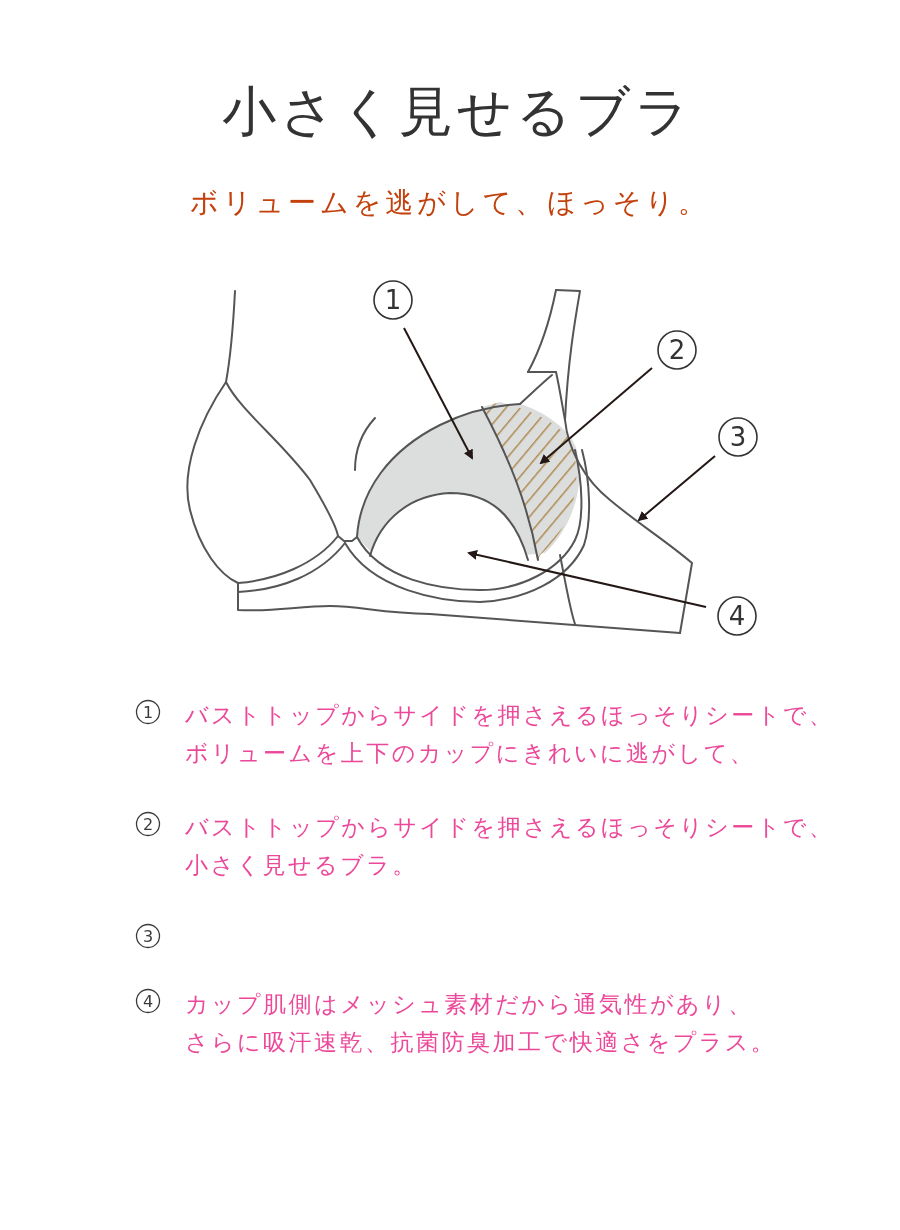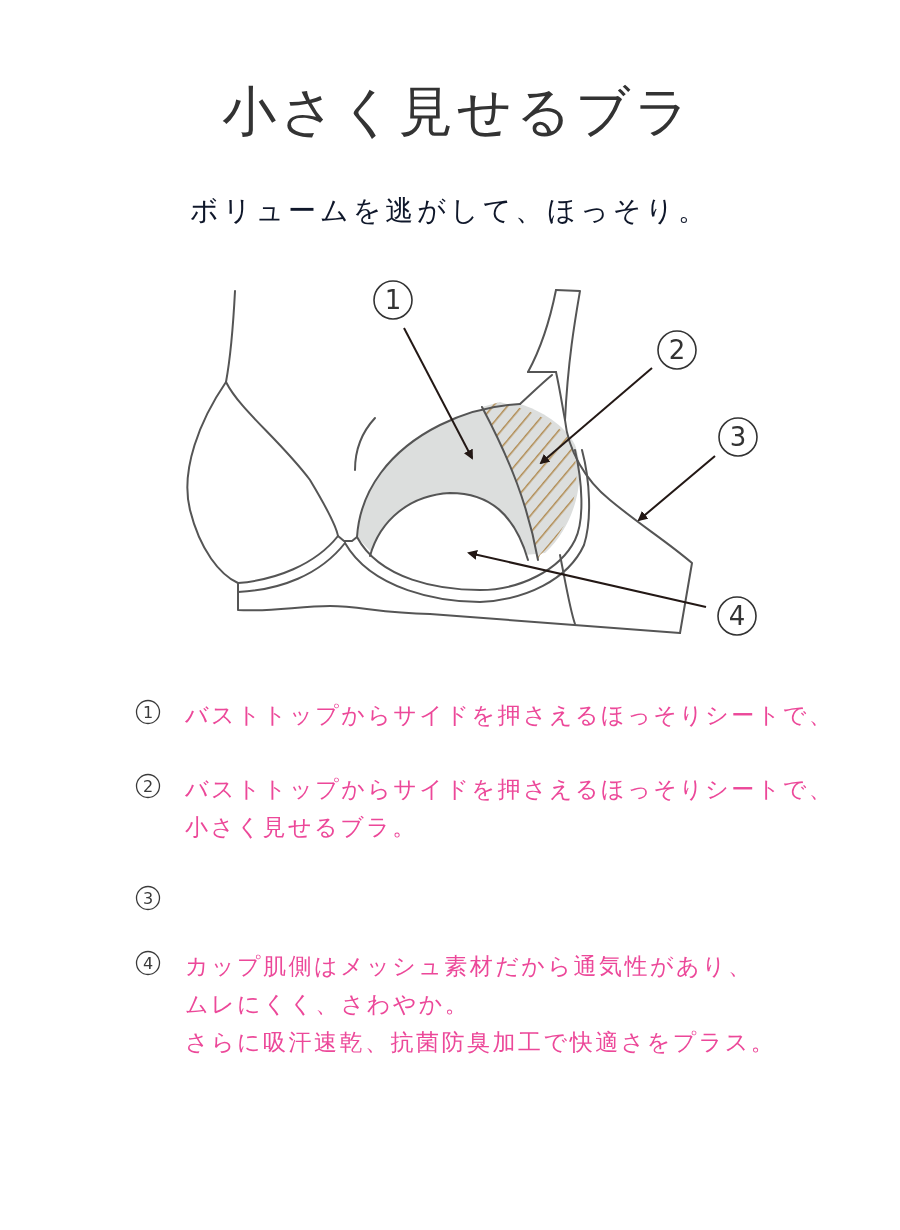--- a/index.html
+++ b/index.html
@@ -8,22 +8,22 @@
       color: #3a3a3a;
       font-family: "DejaVu Sans", "Liberation Sans", sans-serif;
     }
     .title {
       position: absolute; left: 0; top: 68px; width: 900px; text-align: center;
       font-family: "DejaVu Serif", "Liberation Serif", serif;
       font-size: 54px; letter-spacing: 4px; color: #333; font-weight: normal;
       margin: 8px;
     }
     .subtitle {
-      position: absolute; left: 0; top: 192px; width: 900px; text-align: center;
-      font-size: 28px; letter-spacing: 4px; color: #0f172a; margin: 0;
+      position: absolute; left: 0; top: 184px; width: 900px; text-align: center;
+      font-size: 28px; letter-spacing: 4px; color: #c2410c; margin: 0;
     }
     .figure { position: absolute; left: 0; top: 270px; width: 900px; height: 390px; }
     .figure svg { width: 900px; height: 390px; display: block; }
     .features {
       position: absolute; left: 135px; top: 696px; width: 740px;
       list-style: none; margin: 0; padding: 0;
     }
     .feature { display: flex; align-items: flex-start; margin-bottom: 36px; }
     .feature .num {
       flex: 0 0 26px; width: 26px; height: 26px; margin-top: 3px; margin-right: 0;
@@ -119,20 +119,21 @@
 <ul class="features">
   <li class="feature">
     <span class="num">
       <svg viewBox="0 0 26 26">
           <circle cx="13" cy="13" r="11.5" fill="none" stroke="#3a3a3a" stroke-width="1.3"></circle>
           <text x="13" y="19" text-anchor="middle" font-size="16" fill="#3a3a3a" font-family="DejaVu Sans, sans-serif">1</text>
         </svg>
     </span>
     <span class="lines">
       <span class="line">バストトップからサイドを押さえるほっそりシートで、</span>
+      <span class="line">ボリュームを上下のカップにきれいに逃がして、</span>
     </span>
   </li>
   <li class="feature">
     <span class="num">
       <svg viewBox="0 0 26 26">
           <circle cx="13" cy="13" r="11.5" fill="none" stroke="#3a3a3a" stroke-width="1.3"></circle>
           <text x="13" y="19" text-anchor="middle" font-size="16" fill="#3a3a3a" font-family="DejaVu Sans, sans-serif">2</text>
         </svg>
     </span>
     <span class="lines">
@@ -150,17 +151,16 @@
   </li>
   <li class="feature">
     <span class="num">
       <svg viewBox="0 0 26 26">
           <circle cx="13" cy="13" r="11.5" fill="none" stroke="#3a3a3a" stroke-width="1.3"></circle>
           <text x="13" y="19" text-anchor="middle" font-size="16" fill="#3a3a3a" font-family="DejaVu Sans, sans-serif">4</text>
         </svg>
     </span>
     <span class="lines">
       <span class="line">カップ肌側はメッシュ素材だから通気性があり、</span>
-      <span class="line">ムレにくく、さわやか。</span>
       <span class="line">さらに吸汗速乾、抗菌防臭加工で快適さをプラス。</span>
     </span>
   </li>
 </ul>
 
 </body></html>

